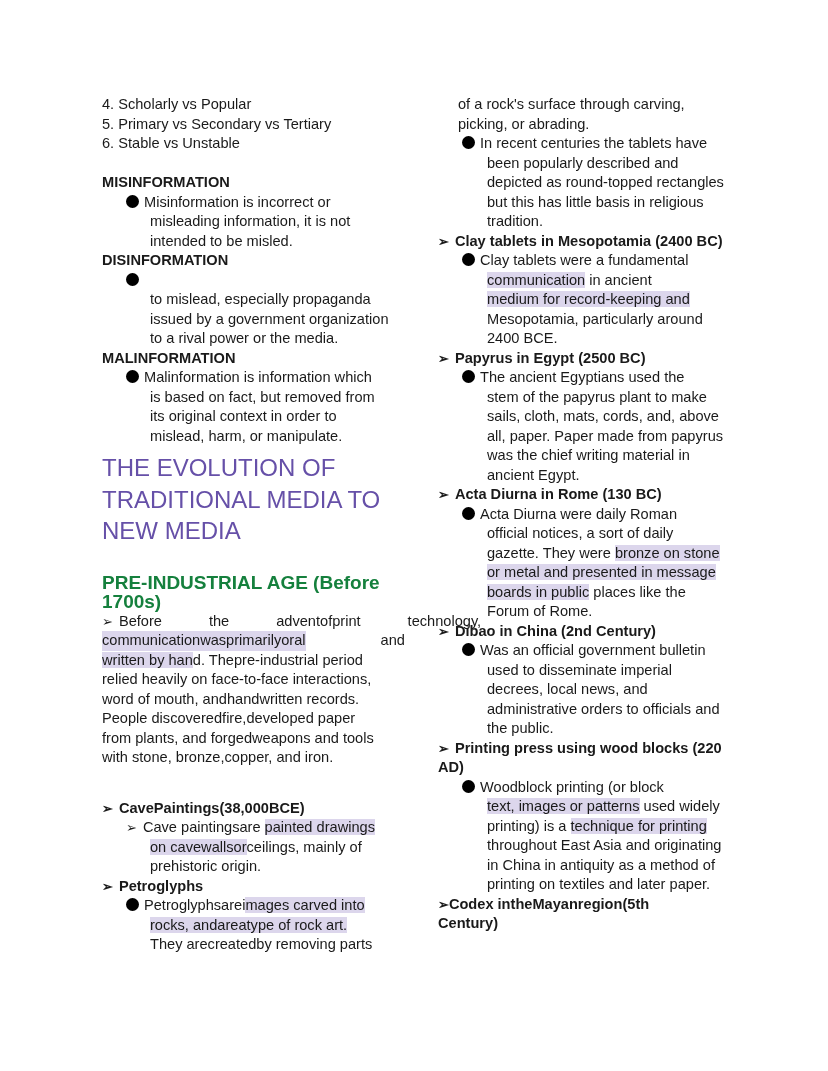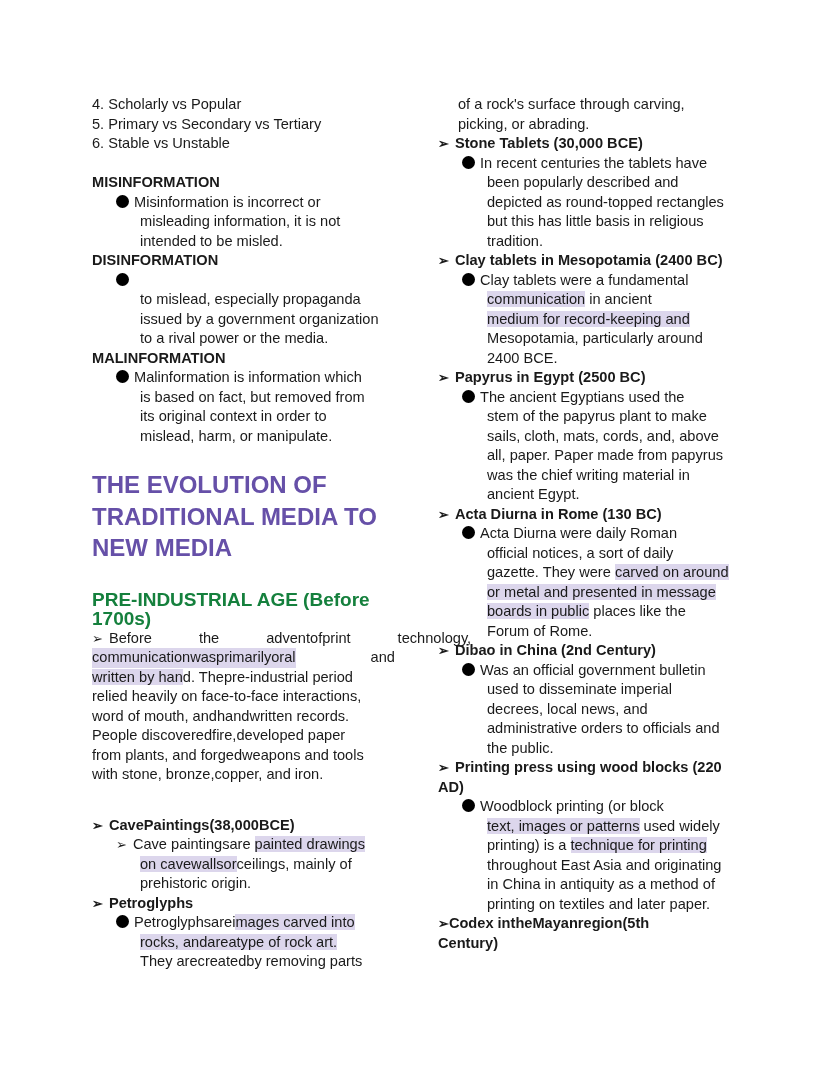--- a/index.html
+++ b/index.html
@@ -2,28 +2,28 @@
 <html><head>
 <meta charset="utf-8">
 <style>
   html, body { margin: 0; padding: 0; background: #ffffff; }
   body {
     width: 828px; height: 1071px; position: relative; overflow: hidden;
     font-family: "Liberation Sans", sans-serif; color: #1a1a1a;
     font-size: 14.6px;
   }
   .col { position: absolute; top: 95px; }
-  .col-left { left: 92px; width: 292px; }
+  .col-left { left: 102px; width: 292px; }
   .col-right { left: 438px; width: 296px; }
   .line { line-height: 19.5px; white-space: nowrap; }
   .bold { font-weight: bold; }
   .hl { background: #dcd6ec; }
   .title {
-    color: #6650a8; font-weight: bold; font-size: 24px; line-height: 31.5px;
-    margin-top: 23px;
+    color: #6650a8; font-weight: normal; font-size: 24px; line-height: 31.5px;
+    margin-top: 6px;
   }
   .subhead { color: #15803d; font-weight: bold; font-size: 19px; line-height: 19.5px; margin-top: 26px; }
   .gap { height: 19.5px; }
   .ind1 { padding-left: 24px; }
   .dot { display: inline-block; width: 13px; height: 13px; border-radius: 50%; background: #000; vertical-align: -1px; margin-right: 5px; }
   .arrow { font-size: 13px; margin-right: 6px; }
   .jline { display: flex; justify-content: space-between; line-height: 19.5px; white-space: nowrap; gap: 47px; }
 </style>
 </head>
 <body>
@@ -100,21 +100,20 @@
   <div class="line bold"><span class="arrow">➢</span><span>Petroglyphs</span></div>
   <div class="line ind1"><span class="dot"></span><span>Petroglyphsarei</span><span class="hl">mages carved into</span></div>
   <div class="line" style="padding-left:48px"><span class="hl">rocks, andareatype of rock art.</span></div>
   <div class="line" style="padding-left:48px">They arecreatedby removing parts</div>
 </div>
 
 <div class="col col-right">
   <div class="line" style="padding-left:20px">of a rock's surface through carving,</div>
   <div class="line" style="padding-left:20px">picking, or abrading.</div>
 
-  <div class="line bold"><span class="arrow">➢</span><span>Stone Tablets (30,000 BCE)</span></div>
   <div class="line ind1"><span class="dot"></span><span>In recent centuries the tablets have</span></div>
   <div class="line" style="padding-left:49px">been popularly described and</div>
   <div class="line" style="padding-left:49px">depicted as round-topped rectangles</div>
   <div class="line" style="padding-left:49px">but this has little basis in religious</div>
   <div class="line" style="padding-left:49px">tradition.</div>
 
   <div class="line bold"><span class="arrow">➢</span><span>Clay tablets in Mesopotamia (2400 BC)</span></div>
   <div class="line ind1"><span class="dot"></span><span>Clay tablets were a fundamental</span></div>
   <div class="line" style="padding-left:49px"><span class="hl">communication</span><span> in ancient</span></div>
   <div class="line" style="padding-left:49px"><span class="hl">medium for record-keeping and</span></div>
@@ -125,21 +124,21 @@
   <div class="line ind1"><span class="dot"></span><span>The ancient Egyptians used the</span></div>
   <div class="line" style="padding-left:49px">stem of the papyrus plant to make</div>
   <div class="line" style="padding-left:49px">sails, cloth, mats, cords, and, above</div>
   <div class="line" style="padding-left:49px">all, paper. Paper made from papyrus</div>
   <div class="line" style="padding-left:49px">was the chief writing material in</div>
   <div class="line" style="padding-left:49px">ancient Egypt.</div>
 
   <div class="line bold"><span class="arrow">➢</span><span>Acta Diurna in Rome (130 BC)</span></div>
   <div class="line ind1"><span class="dot"></span><span>Acta Diurna were daily Roman</span></div>
   <div class="line" style="padding-left:49px">official notices, a sort of daily</div>
-  <div class="line" style="padding-left:49px"><span>gazette. They were </span><span class="hl">carved on around</span></div>
+  <div class="line" style="padding-left:49px"><span>gazette. They were </span><span class="hl">bronze on stone</span></div>
   <div class="line" style="padding-left:49px"><span class="hl">or metal and presented in message</span></div>
   <div class="line" style="padding-left:49px"><span class="hl">boards in public</span><span> places like the</span></div>
   <div class="line" style="padding-left:49px">Forum of Rome.</div>
 
   <div class="line bold"><span class="arrow">➢</span><span>Dibao in China (2nd Century)</span></div>
   <div class="line ind1"><span class="dot"></span><span>Was an official government bulletin</span></div>
   <div class="line" style="padding-left:49px">used to disseminate imperial</div>
   <div class="line" style="padding-left:49px">decrees, local news, and</div>
   <div class="line" style="padding-left:49px">administrative orders to officials and</div>
   <div class="line" style="padding-left:49px">the public.</div>

